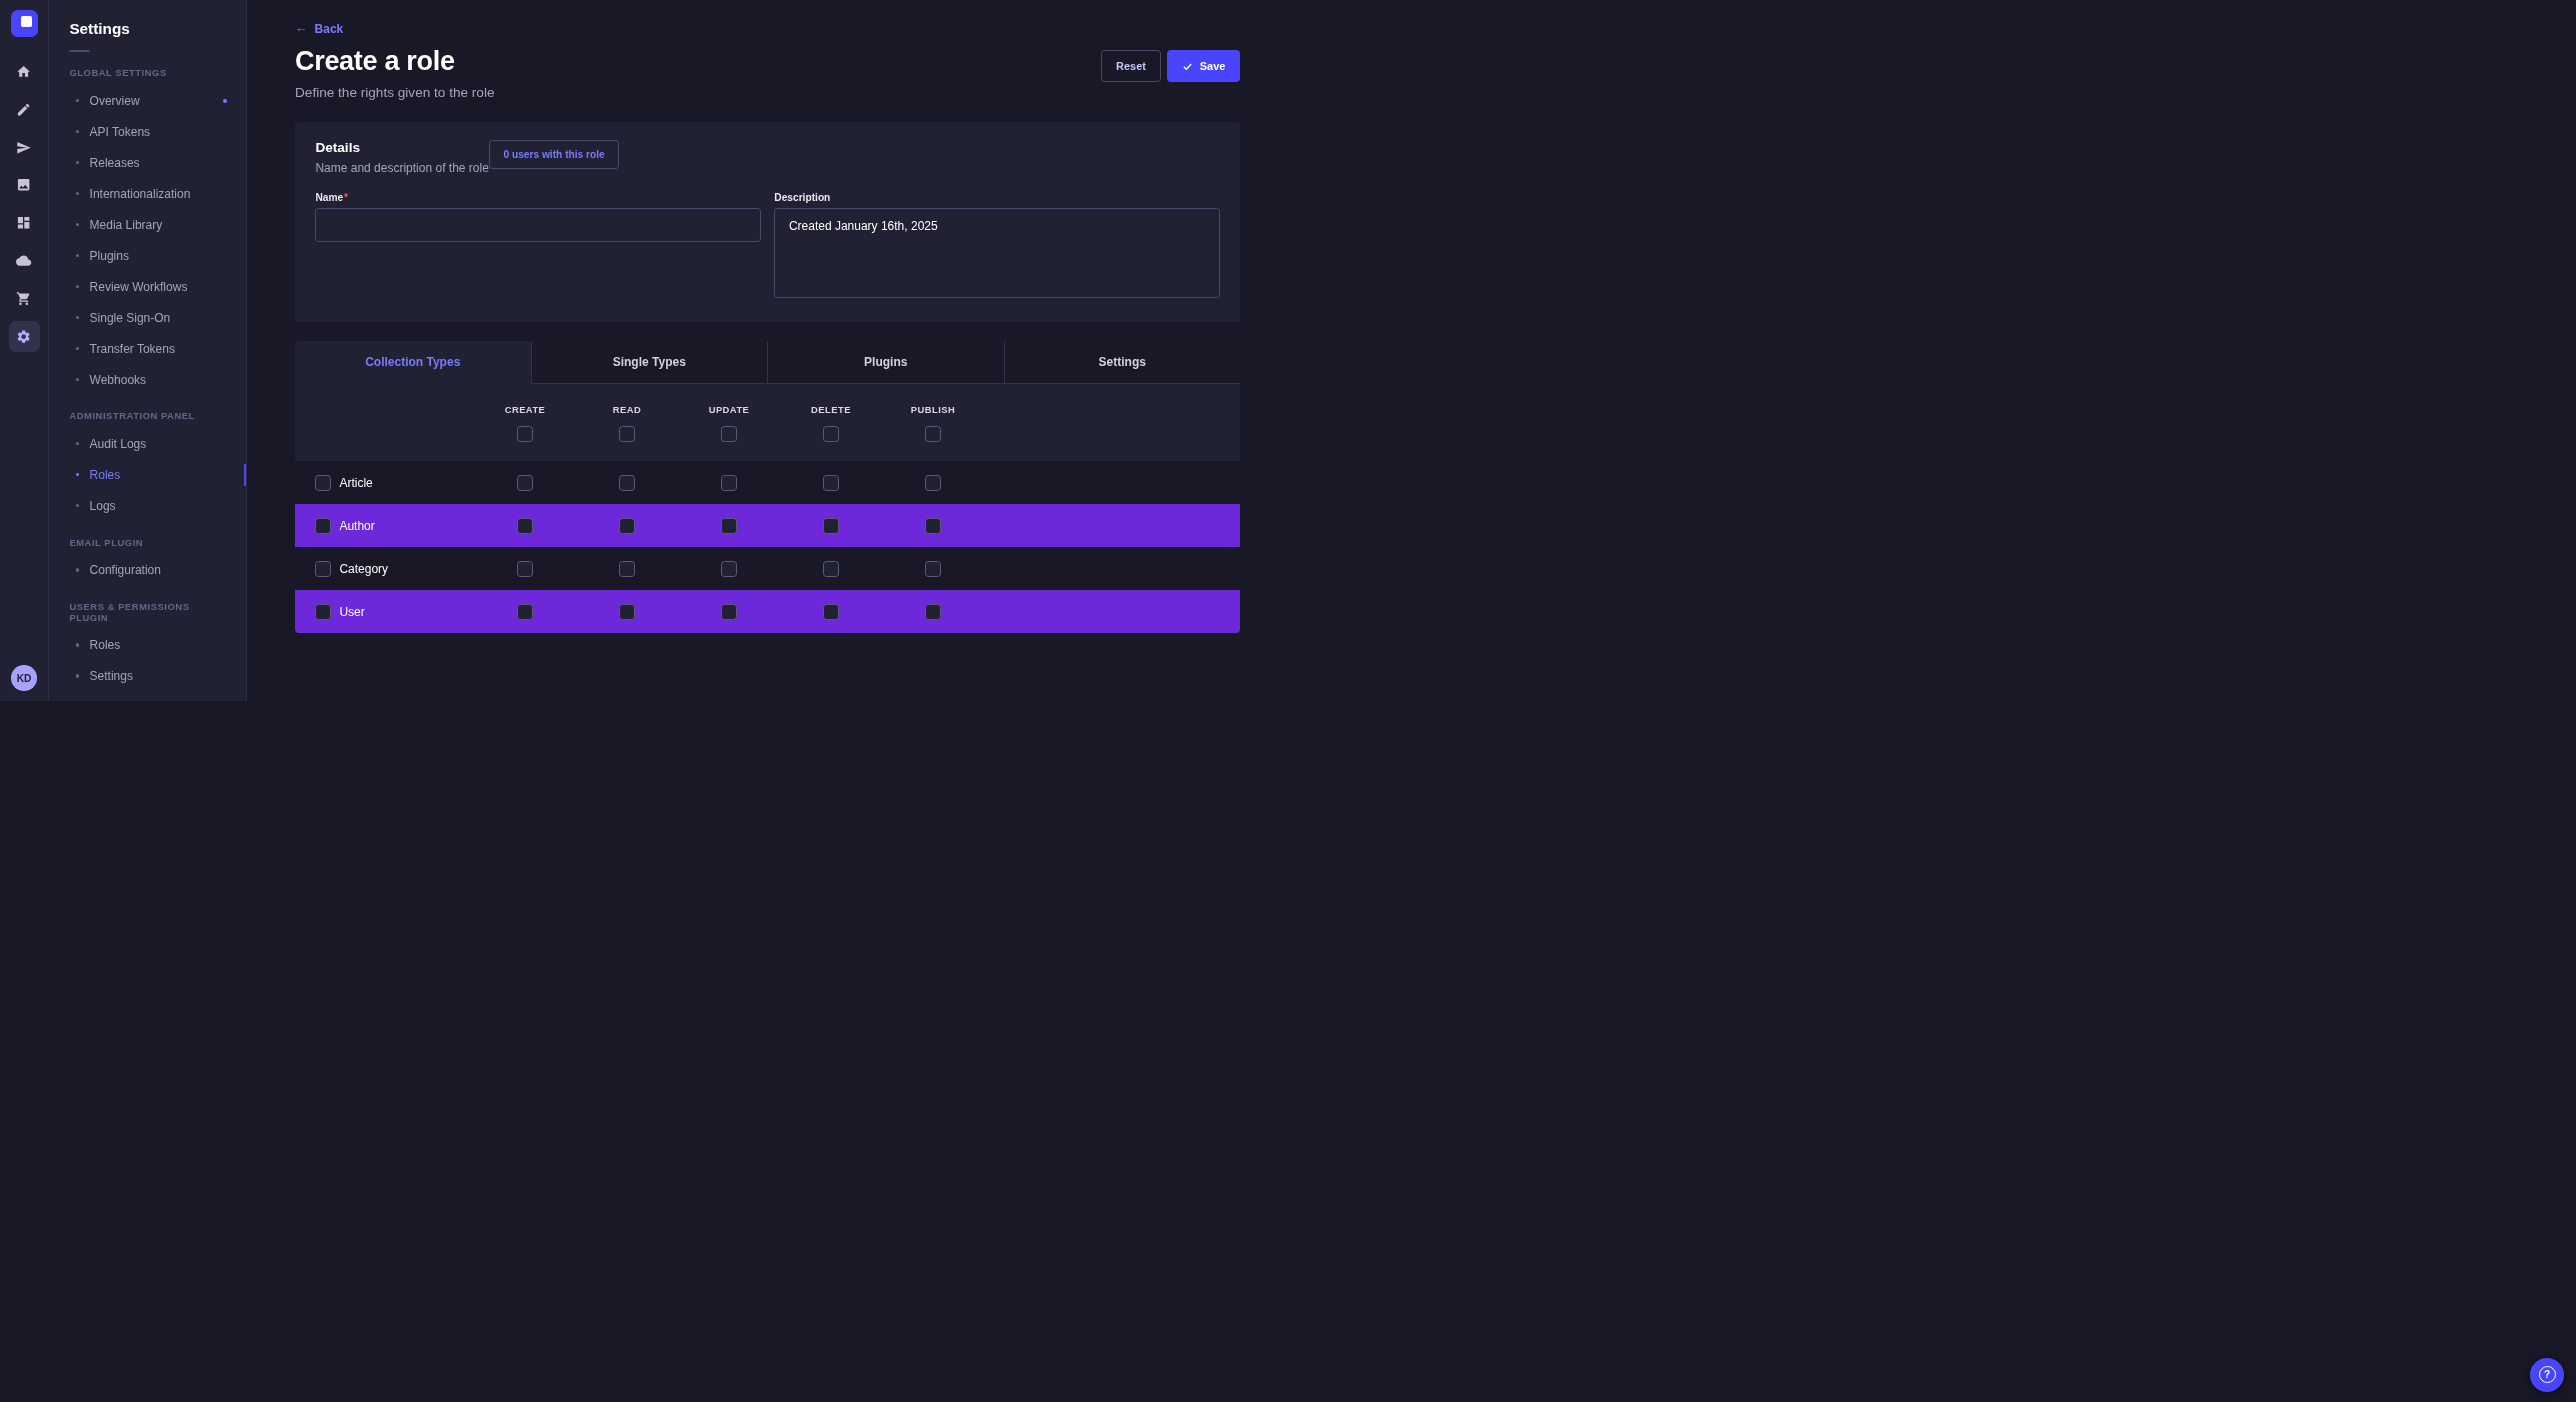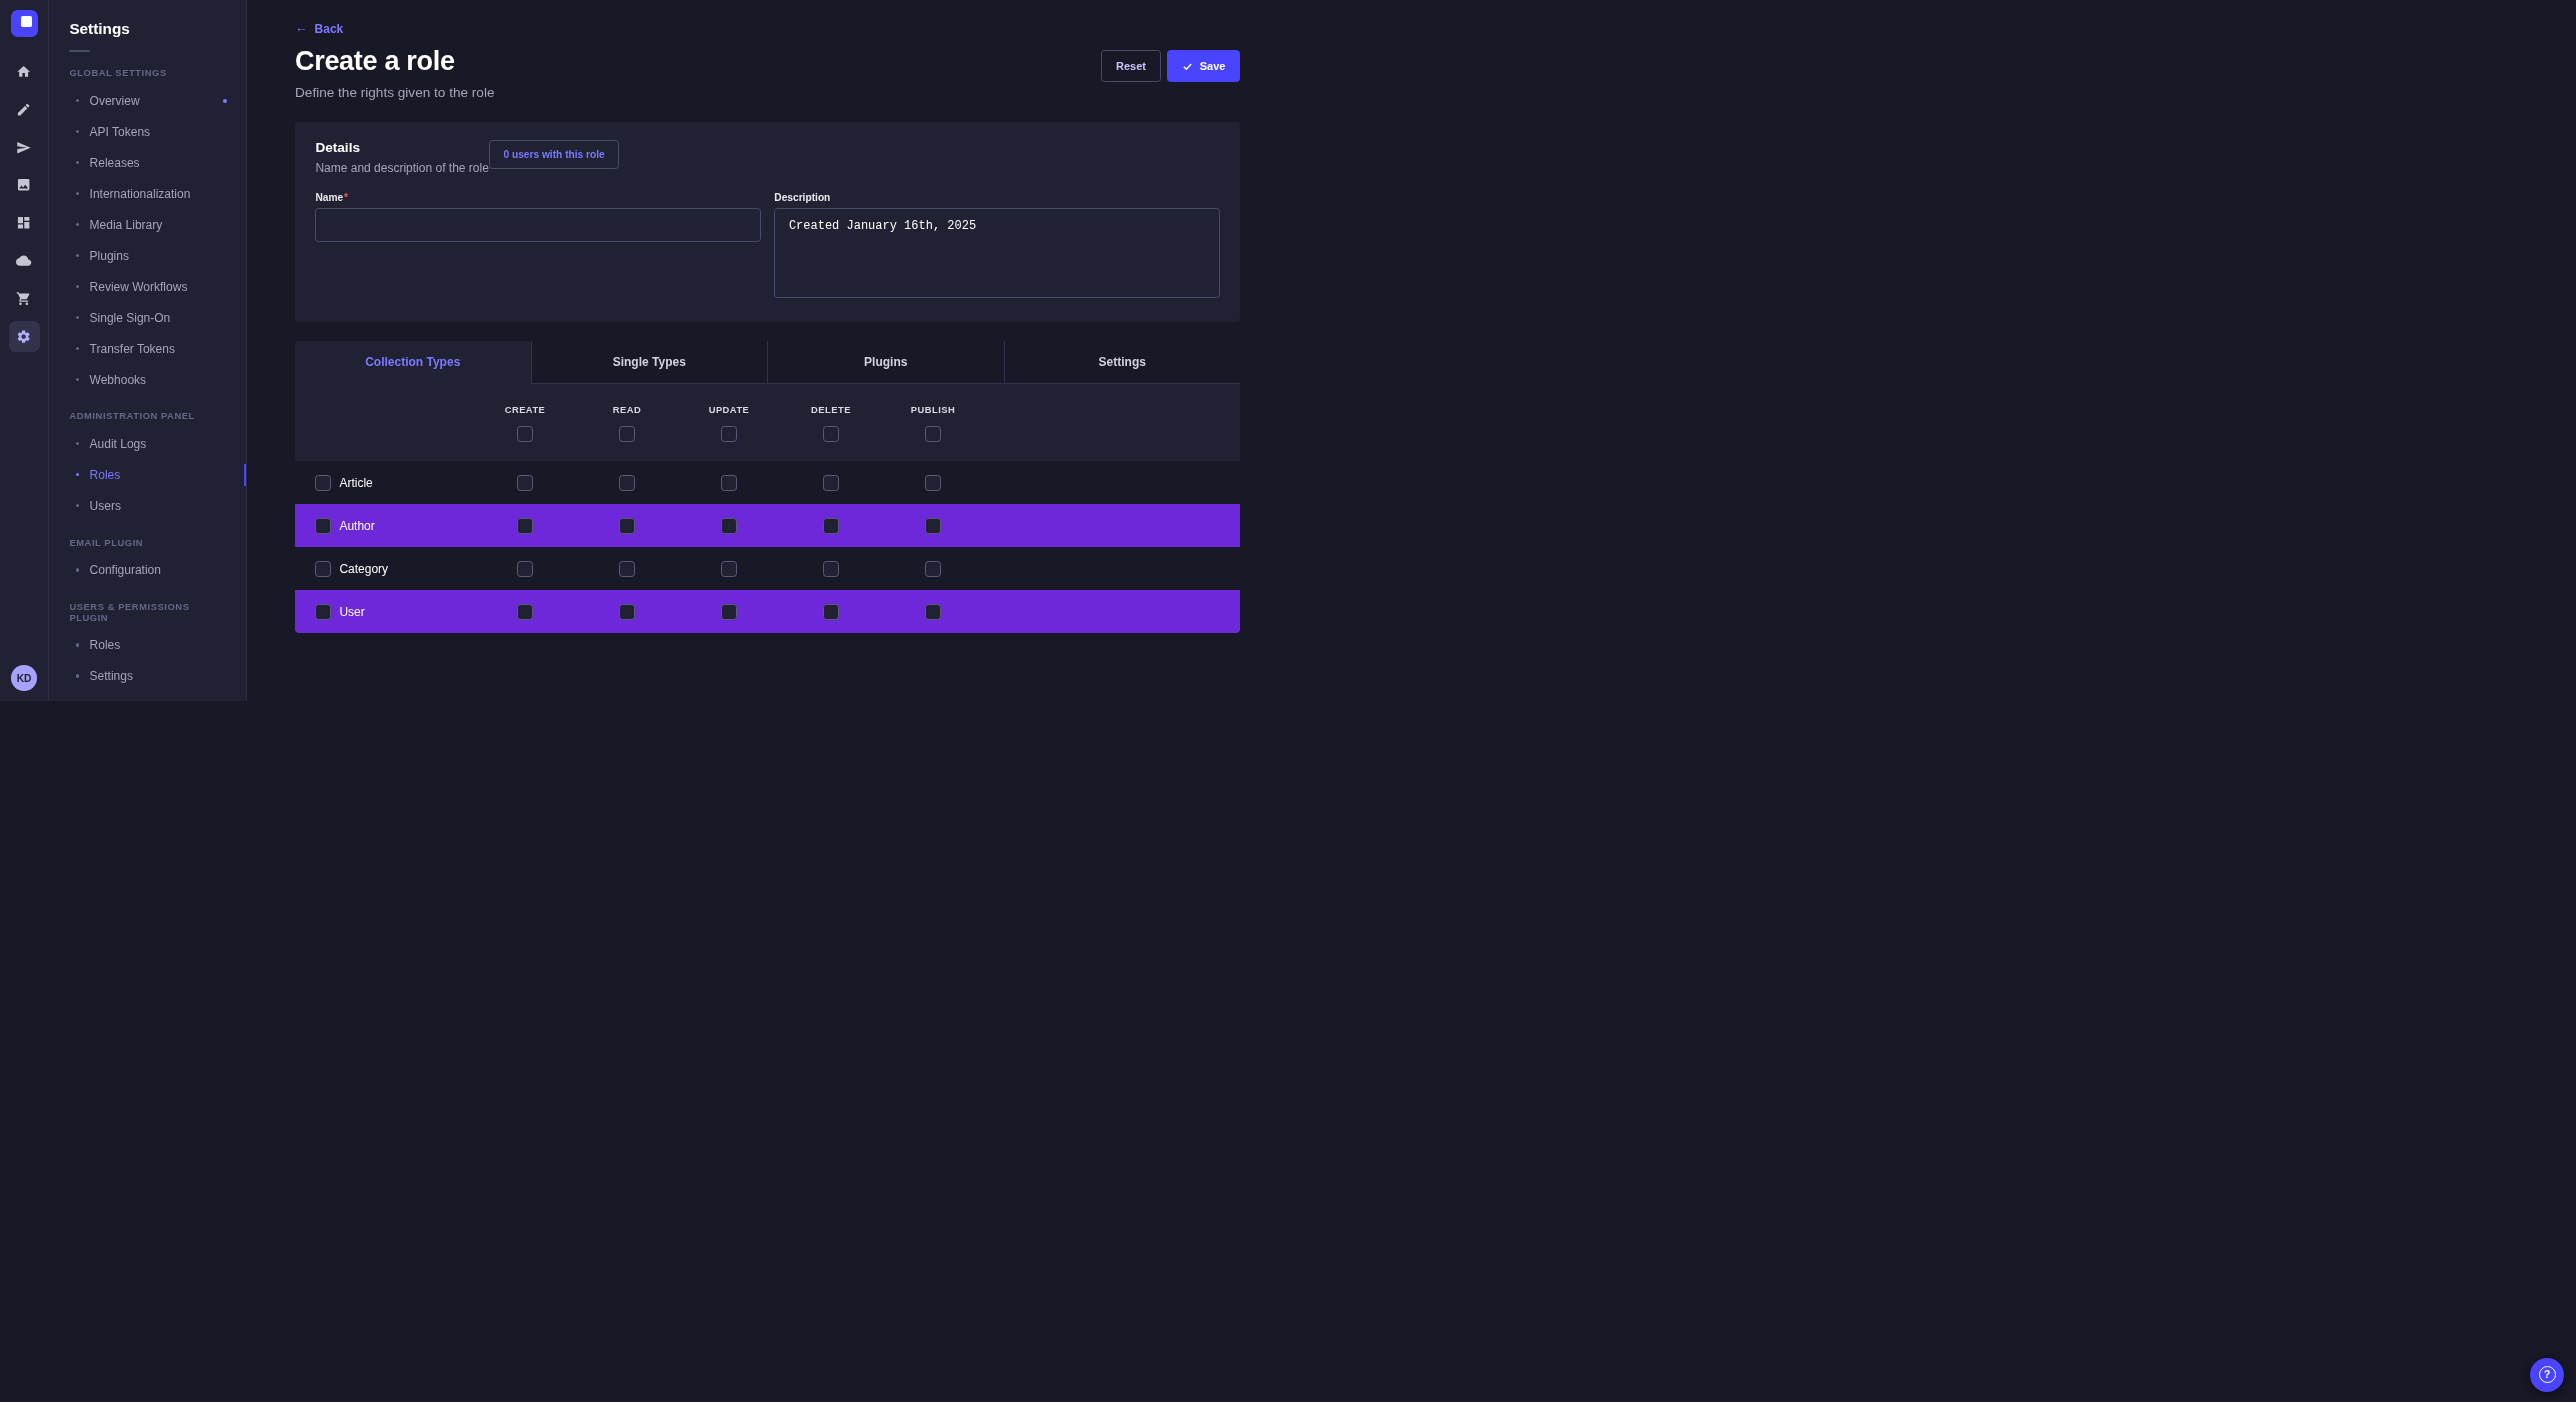--- a/index.html
+++ b/index.html
@@ -110,21 +110,21 @@
   .req { color: #ee5e52; margin-left: 0.9px; }
   .text-input {
     margin-top: 5.1px; width: 100%; height: 34px;
     background: #212134; border: 0.9px solid #4a4a6a; border-radius: 3.4px;
     color: #ffffff; padding: 0 13.6px; font-size: 12px; font-family: inherit; outline: none;
   }
   .textarea {
     margin-top: 5.1px; width: 100%; height: 90px;
     background: #212134; border: 0.9px solid #4a4a6a; border-radius: 3.4px;
     color: #ffffff; padding: 9.4px 13.6px; font-size: 12px; line-height: 1.45;
-    font-family: Liberation Mono, monospace; resize: none; outline: none; display: block;
+    font-family: Liberation Sans, sans-serif; resize: none; outline: none; display: block;
   }
 
   
   .perms { margin-top: 19px; }
   .tabs { display: flex; height: 43px; }
   .tab {
     flex: 1; border: none; background: #181826; color: #d3d3df;
     font-size: 12px; font-weight: 600; font-family: inherit; cursor: pointer;
     border-bottom: 0.9px solid #32324d;
     text-align: center;
@@ -269,21 +269,21 @@
           <div class="side-item">
             <span class="bullet"></span>
             <span>Audit Logs</span>
           </div>
           <div class="side-item active">
             <span class="bullet"></span>
             <span>Roles</span>
           </div>
           <div class="side-item">
             <span class="bullet"></span>
-            <span>Users</span>
+            <span>Logs</span>
           </div>
         </div>
         <div class="side-section">
           <div class="side-section-label">EMAIL PLUGIN</div>
           <div class="side-item">
             <span class="bullet"></span>
             <span>Configuration</span>
           </div>
         </div>
         <div class="side-section">

